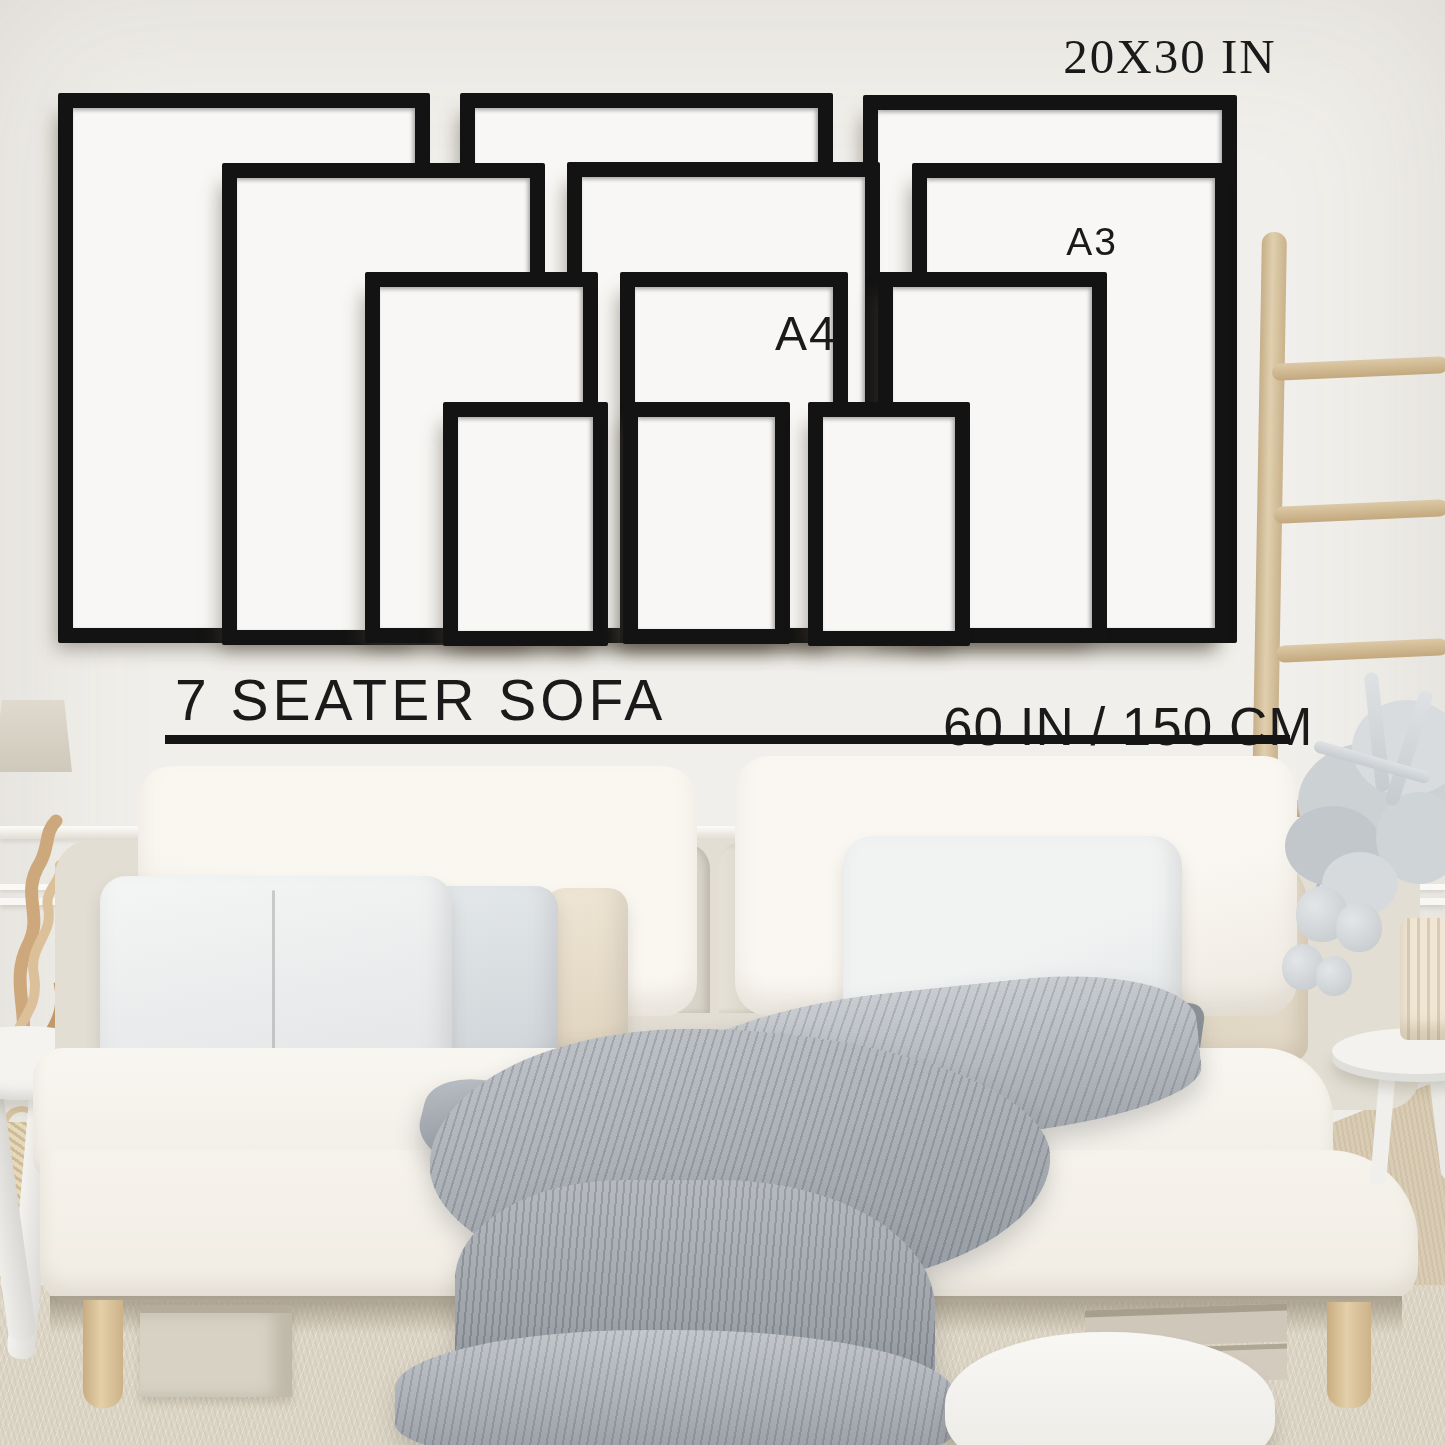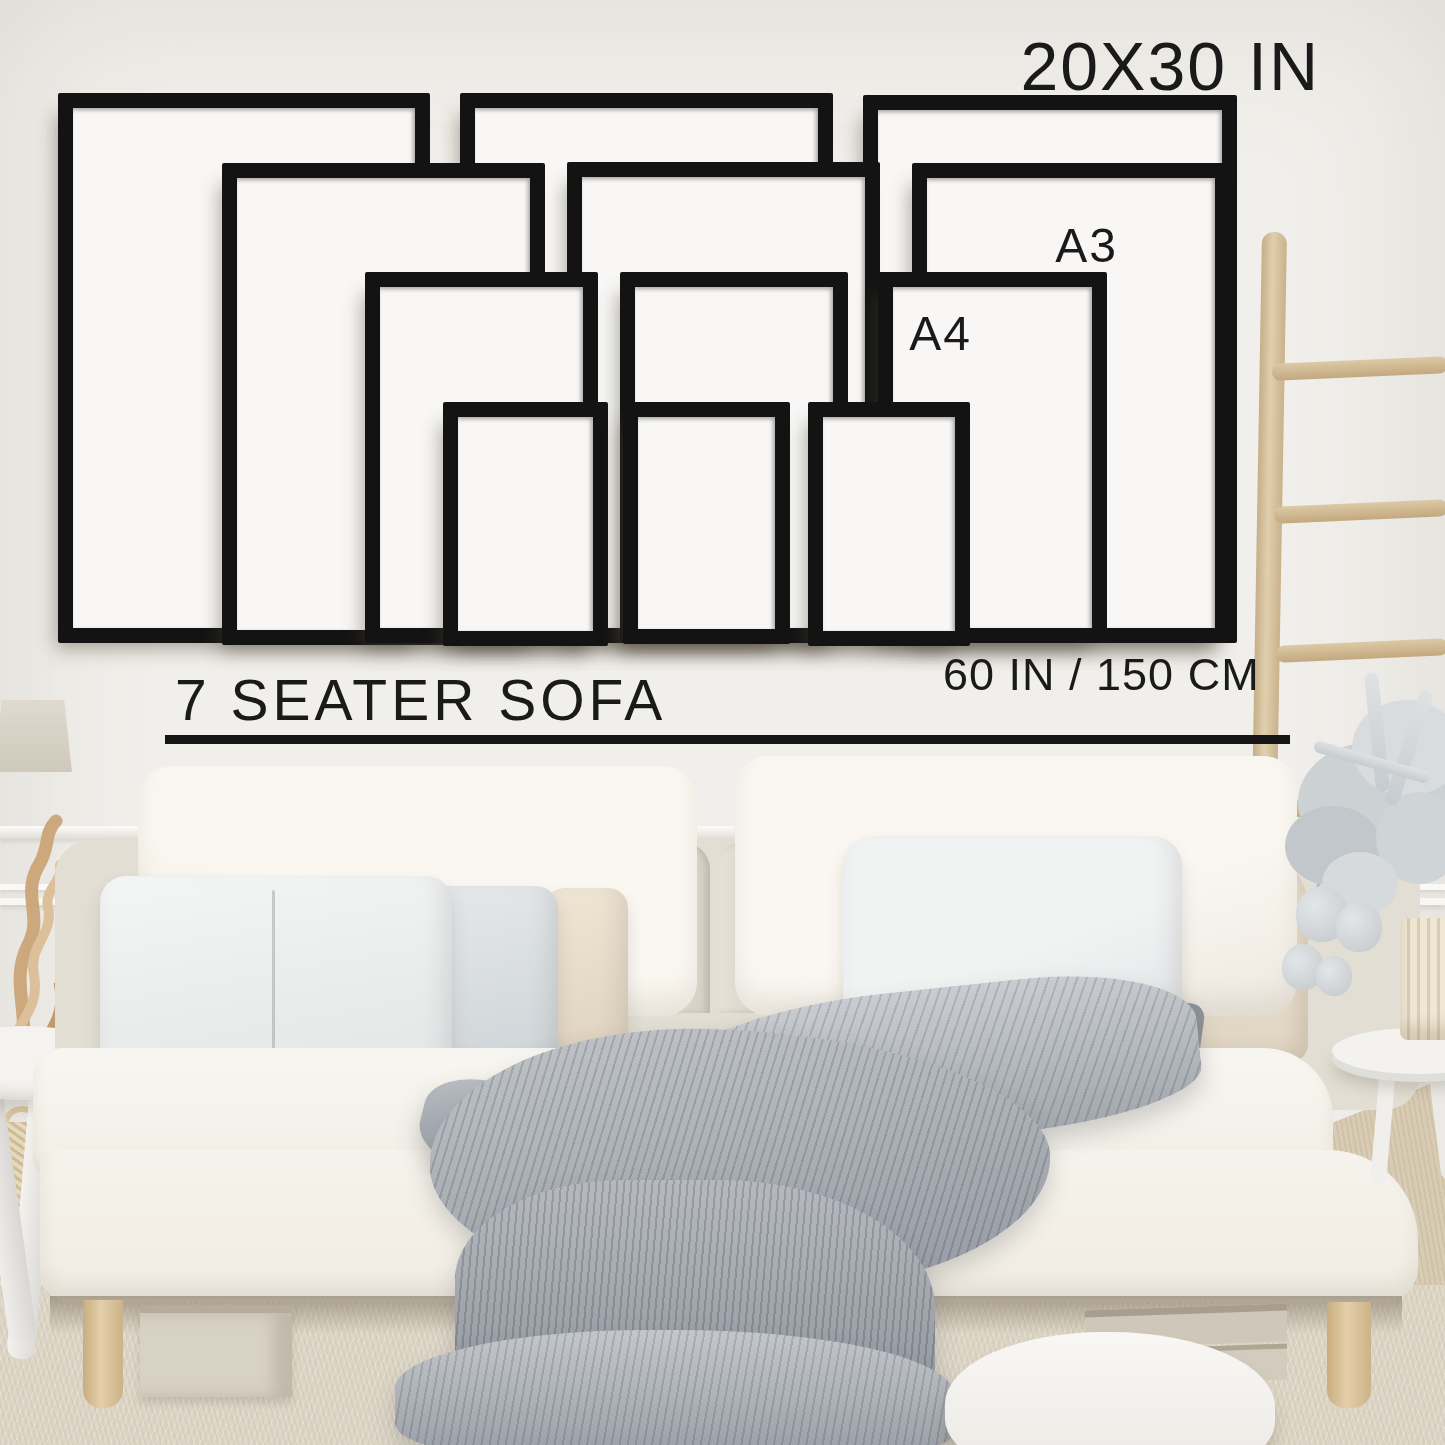--- a/index.html
+++ b/index.html
@@ -50,26 +50,26 @@
   .f6{left:912px;top:163px;width:318px;height:480px;}
   .f7{left:365px;top:272px;width:233px;height:371px;}
   .f8{left:620px;top:272px;width:228px;height:371px;}
   .f9{left:878px;top:272px;width:229px;height:371px;}
   .f10{left:443px;top:402px;width:165px;height:244px;}
   .f11{left:623px;top:402px;width:167px;height:242px;}
   .f12{left:808px;top:402px;width:162px;height:244px;}
 
   
   .lbl{color:#1a1a1a;line-height:1;white-space:nowrap;}
-  .lbl-top{left:1020px;top:32px;width:300px;text-align:right;font-size:68px;letter-spacing:2px;}
+  .lbl-top{left:1020px;top:32px;width:300px;text-align:center;font-size:49px;letter-spacing:2px;font-family:Liberation Serif, serif;}
   .lbl-a2{left:1000px;top:114px;width:200px;text-align:right;font-size:48px;letter-spacing:2px;}
-  .lbl-a3{left:920px;top:222px;width:198px;text-align:right;font-size:48px;letter-spacing:2px;}
-  .lbl-a4{left:775px;top:310px;width:197px;text-align:right;font-size:48px;letter-spacing:2px;}
+  .lbl-a3{left:920px;top:222px;width:198px;text-align:right;font-size:39px;letter-spacing:2px;}
+  .lbl-a4{left:775px;top:310px;width:197px;font-size:48px;letter-spacing:2px;}
   .lbl-sofa{left:175px;top:672px;font-size:57px;letter-spacing:4px;}
-  .lbl-width{left:943px;top:652px;width:300px;text-align:right;font-size:45px;letter-spacing:1px;}
+  .lbl-width{left:943px;top:700px;width:300px;text-align:right;font-size:53px;letter-spacing:1px;}
   .underline{left:165px;top:735px;width:1125px;height:9px;background:#151515;}
 
   
   .lampshade{left:-6px;top:700px;width:78px;height:72px;background:linear-gradient(180deg,#e0dace,#cfc9bc);
     clip-path:polygon(10% 0,90% 0,100% 100%,0 100%);}
   .basket{left:-8px;top:1122px;width:54px;height:160px;border-radius:10px;background-color:#e6d8ba;
     background-image:repeating-linear-gradient(35deg,rgba(150,120,70,.30) 0 3px,transparent 3px 7px);}
   .basket-handle{left:2px;top:1106px;width:40px;height:28px;border:6px solid #d8c69f;border-bottom:none;border-radius:22px 22px 0 0;background:transparent;}
   .ltable-top{left:-70px;top:1026px;width:190px;height:74px;border-radius:50%;background:#f4f3f0;
     box-shadow:inset 0 -14px 14px -8px #d7d5d0, 0 10px 12px rgba(100,92,75,.18);}

